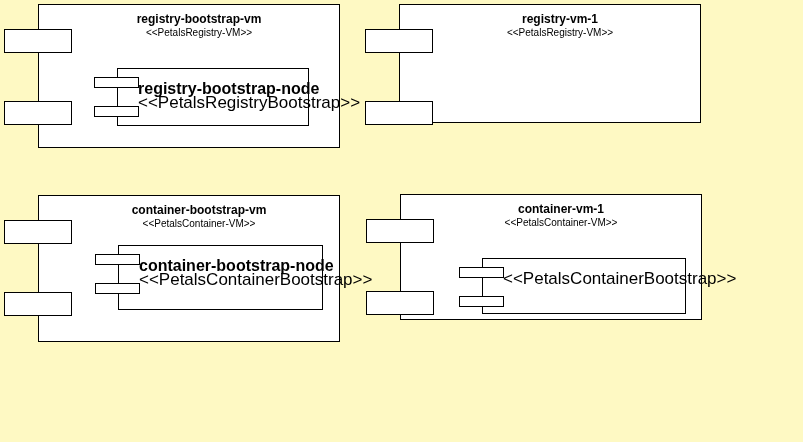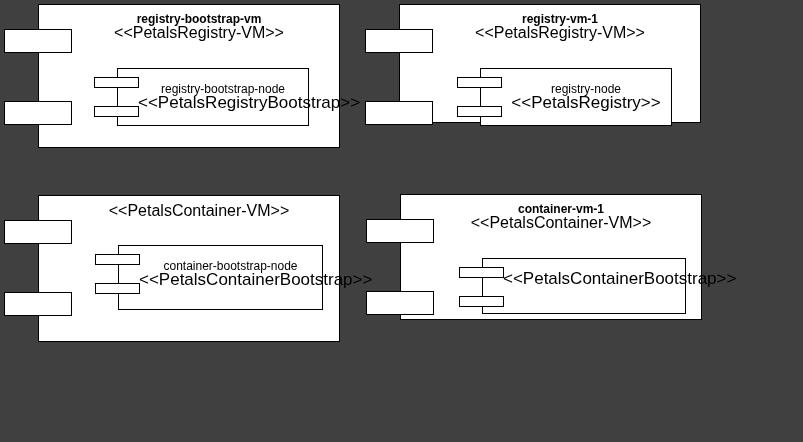--- a/index.html
+++ b/index.html
@@ -6,21 +6,21 @@
   html, body {
     width: 803px; height: 442px;
     background: #ffffff;
     font-family: "Liberation Sans", sans-serif;
     color: #000000;
     overflow: hidden;
   }
   .canvas {
     position: relative;
     width: 803px; height: 442px;
-    background: #404040;
+    background: #fef9c3;
   }
   
   .component {
     position: absolute;
     border: 1px solid #000;
     background: #fff;
   }
   .c1 { left: 38px;  top: 4px;   width: 302px; height: 144px; }
   .c2 { left: 399px; top: 4px;   width: 302px; height: 119px; }
   .c3 { left: 38px;  top: 195px; width: 302px; height: 147px; }
@@ -42,41 +42,41 @@
 
   
   .vm-header {
     position: absolute;
     top: 8px; left: 0; right: 0;
     padding-left: 20px;
     text-align: center;
     z-index: 2;
   }
   .vm-title  { font-size: 12px; font-weight: bold; line-height: 13px; white-space: nowrap; }
-  .vm-stereo { font-size: 16px; line-height: 13px; white-space: nowrap; }
+  .vm-stereo { font-size: 10px; line-height: 13px; white-space: nowrap; }
 
   
   .inner-component {
     position: absolute;
     border: 1px solid #000;
     background: #fff;
     z-index: 2;
   }
   .c1 .inner-component { left: 78px; top: 63px; width: 192px; height: 58px; }
   .c2 .inner-component { left: 80px; top: 63px; width: 192px; height: 58px; }
   .c3 .inner-component { left: 79px; top: 49px; width: 205px; height: 65px; }
   .c4 .inner-component { left: 81px; top: 63px; width: 204px; height: 56px; }
 
   .node-label {
     position: absolute;
     top: 13px; left: 0; right: 0;
     padding-left: 20px;
     text-align: center;
   }
-  .node-title  { font-size: 12px; font-weight: normal; line-height: 14px; white-space: nowrap; }
+  .node-title  { font-size: 16px; font-weight: bold; line-height: 14px; white-space: nowrap; }
   .node-stereo { font-size: 17px; line-height: 14px; white-space: nowrap; }
 </style>
 </head>
 <body>
 
 <div class="canvas">
 
   <div class="component c1">
     <span class="port port-outer p1"></span>
     <span class="port port-outer p2"></span>
@@ -94,34 +94,27 @@
     </div>
   </div>
 
   <div class="component c2">
     <span class="port port-outer p1"></span>
     <span class="port port-outer p2"></span>
     <div class="vm-header">
       <div class="vm-title">registry-vm-1</div>
       <div class="vm-stereo">&lt;&lt;PetalsRegistry-VM&gt;&gt;</div>
     </div>
-    <div class="inner-component">
-      <span class="port port-inner p1"></span>
-      <span class="port port-inner p2"></span>
-      <div class="node-label">
-        <div class="node-title">registry-node</div>
-        <div class="node-stereo">&lt;&lt;PetalsRegistry&gt;&gt;</div>
-      </div>
-    </div>
   </div>
 
   <div class="component c3">
     <span class="port port-outer p1"></span>
     <span class="port port-outer p2"></span>
     <div class="vm-header">
+      <div class="vm-title">container-bootstrap-vm</div>
       <div class="vm-stereo">&lt;&lt;PetalsContainer-VM&gt;&gt;</div>
     </div>
     <div class="inner-component">
       <span class="port port-inner p1"></span>
       <span class="port port-inner p2"></span>
       <div class="node-label">
         <div class="node-title">container-bootstrap-node</div>
         <div class="node-stereo">&lt;&lt;PetalsContainerBootstrap&gt;&gt;</div>
       </div>
     </div>

